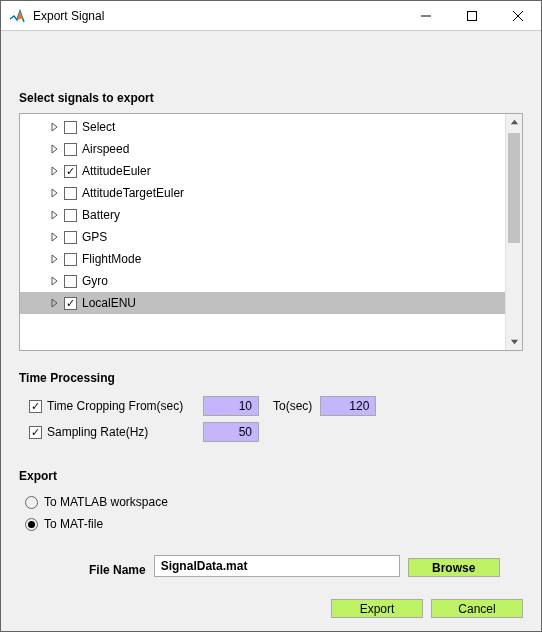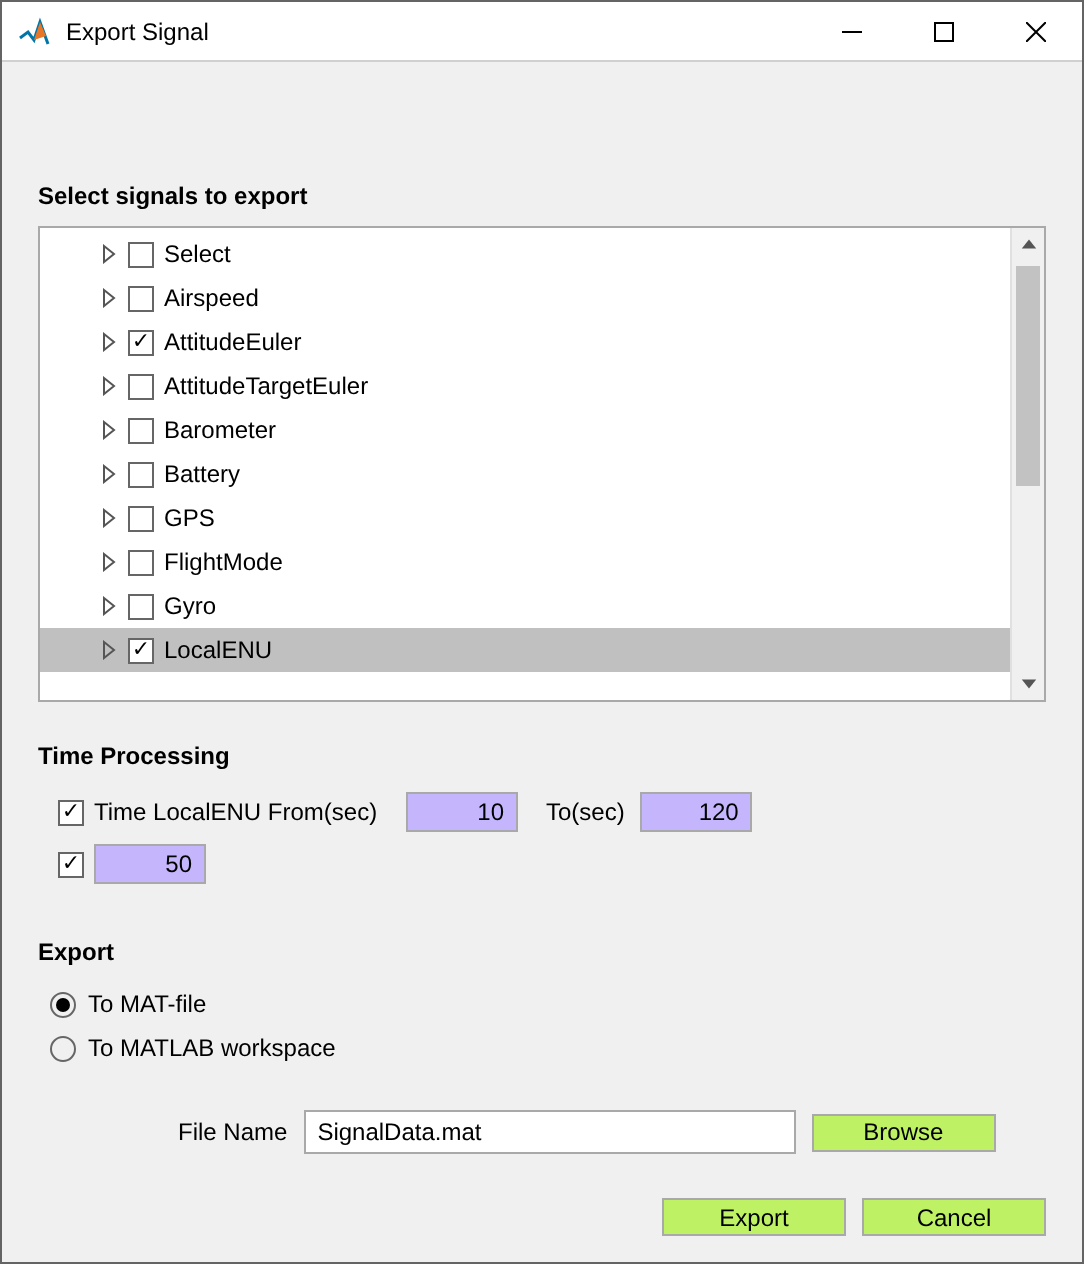--- a/index.html
+++ b/index.html
@@ -140,23 +140,24 @@
   }
   .radio {
     width: 13px; height: 13px;
     border: 1px solid #666;
     border-radius: 50%;
     margin-right: 6px;
     display: inline-flex; align-items: center; justify-content: center;
   }
   .radio .dot { width: 7px; height: 7px; border-radius: 50%; background: #000; }
   .file-row {
-    display: flex; align-items: center;
+    display: flex; align-items: flex-end;
     margin-top: 20px;
     margin-left: 70px;
+    font-weight: bold;
   }
   .file-label { margin-right: 8px; }
   .file-input {
     width: 246px; height: 22px;
     border: 1px solid #a9a9a9;
     background: #fff;
     font: inherit;
     padding: 0 6px;
   }
   .btn {
@@ -254,29 +255,20 @@
             <span class="cb"></span>
             <span class="tree-label">AttitudeTargetEuler</span>
           </div>
           <div class="tree-row child">
             <span class="expander">
               <svg width="10" height="10" viewBox="0 0 10 10">
                 <path d="M3 1 L8 5 L3 9 Z" fill="none" stroke="#555" stroke-width="1"></path>
               </svg>
             </span>
             <span class="cb"></span>
-            <span class="tree-label">Barometer</span>
-          </div>
-          <div class="tree-row child">
-            <span class="expander">
-              <svg width="10" height="10" viewBox="0 0 10 10">
-                <path d="M3 1 L8 5 L3 9 Z" fill="none" stroke="#555" stroke-width="1"></path>
-              </svg>
-            </span>
-            <span class="cb"></span>
             <span class="tree-label">Battery</span>
           </div>
           <div class="tree-row child">
             <span class="expander">
               <svg width="10" height="10" viewBox="0 0 10 10">
                 <path d="M3 1 L8 5 L3 9 Z" fill="none" stroke="#555" stroke-width="1"></path>
               </svg>
             </span>
             <span class="cb"></span>
             <span class="tree-label">GPS</span>
@@ -327,47 +319,48 @@
     </div>
   </div>
 
   <div class="time-proc">
     <div class="section-label">Time Processing</div>
 
     <div class="form-row">
       <span class="cb">
           <span class="tick">✓</span>
         </span>
-      <span class="row-label">Time LocalENU From(sec)</span>
+      <span class="row-label">Time Cropping From(sec)</span>
       <input class="num-input" value="10" style="">
       <span class="to-label">To(sec)</span>
       <input class="num-input" value="120" style="">
     </div>
 
     <div class="form-row">
       <span class="cb">
           <span class="tick">✓</span>
         </span>
+      <span class="row-label">Sampling Rate(Hz)</span>
       <input class="num-input" value="50" style="">
     </div>
   </div>
 
   <div class="export-sec">
     <div class="section-label">Export</div>
 
+    <div class="radio-row">
+      <span class="radio"></span>
+      <span>To MATLAB workspace</span>
+    </div>
     <div class="radio-row">
       <span class="radio">
           <span class="dot"></span>
         </span>
       <span>To MAT-file</span>
     </div>
-    <div class="radio-row">
-      <span class="radio"></span>
-      <span>To MATLAB workspace</span>
-    </div>
 
     <div class="file-row">
       <span class="file-label">File Name</span>
       <input class="file-input" value="SignalData.mat" style="">
       <button class="btn">Browse</button>
     </div>
   </div>
 
   <div class="footer">
     <button class="btn">Export</button>

